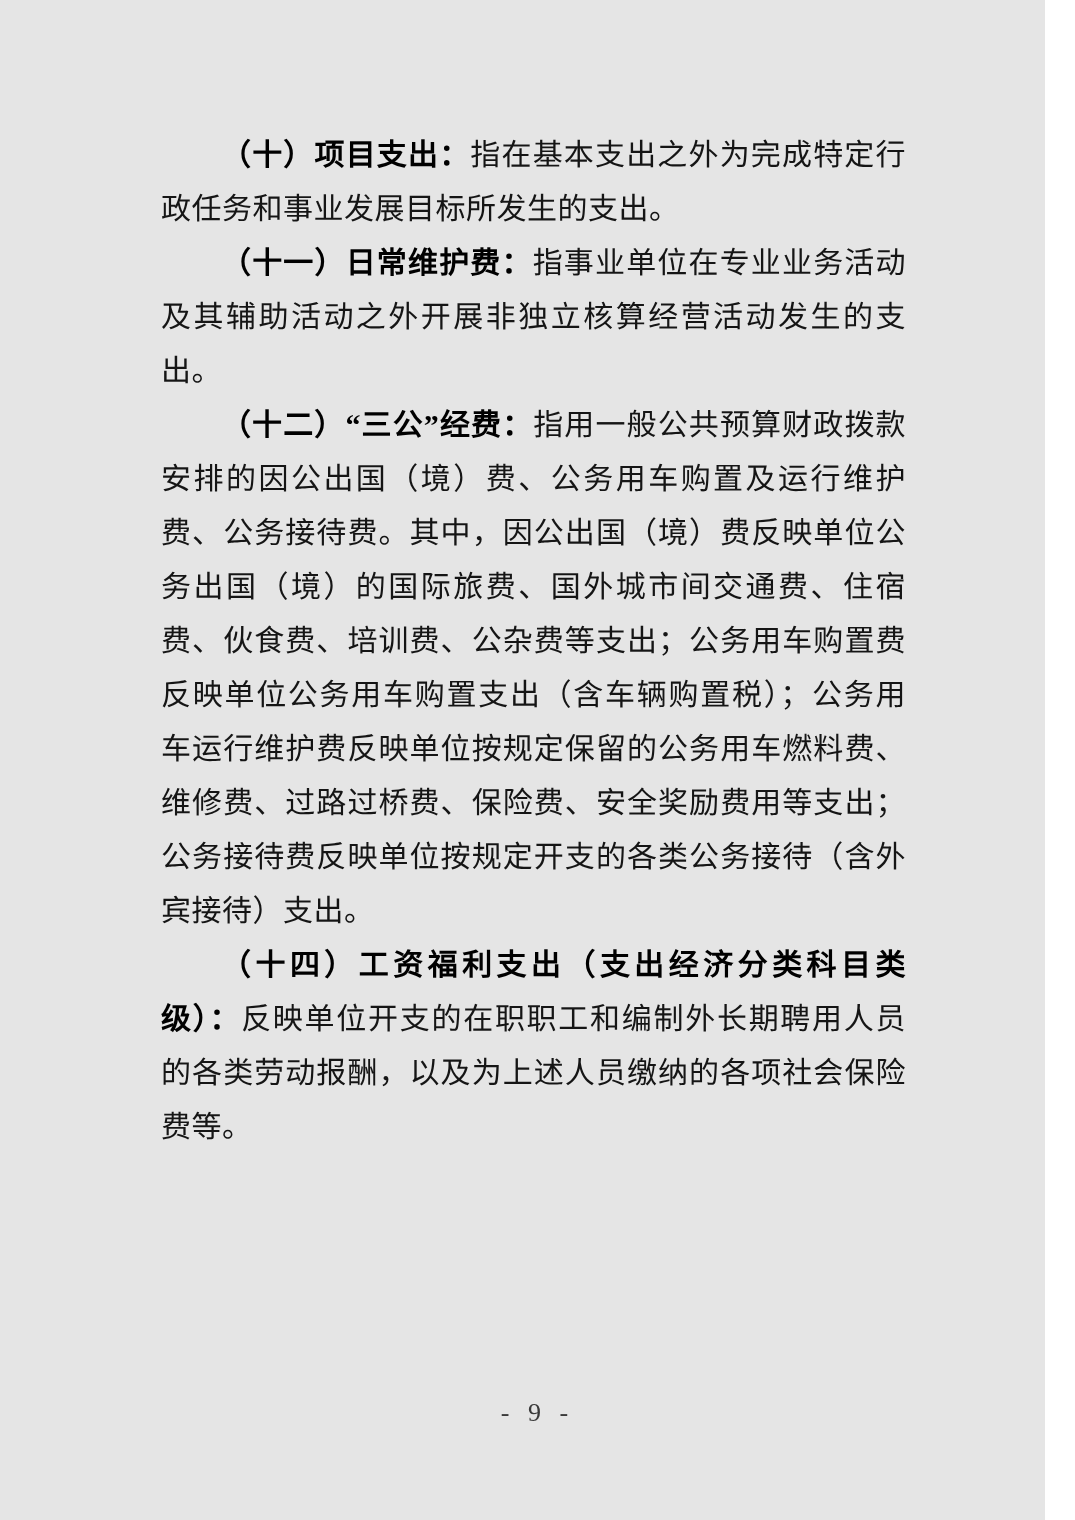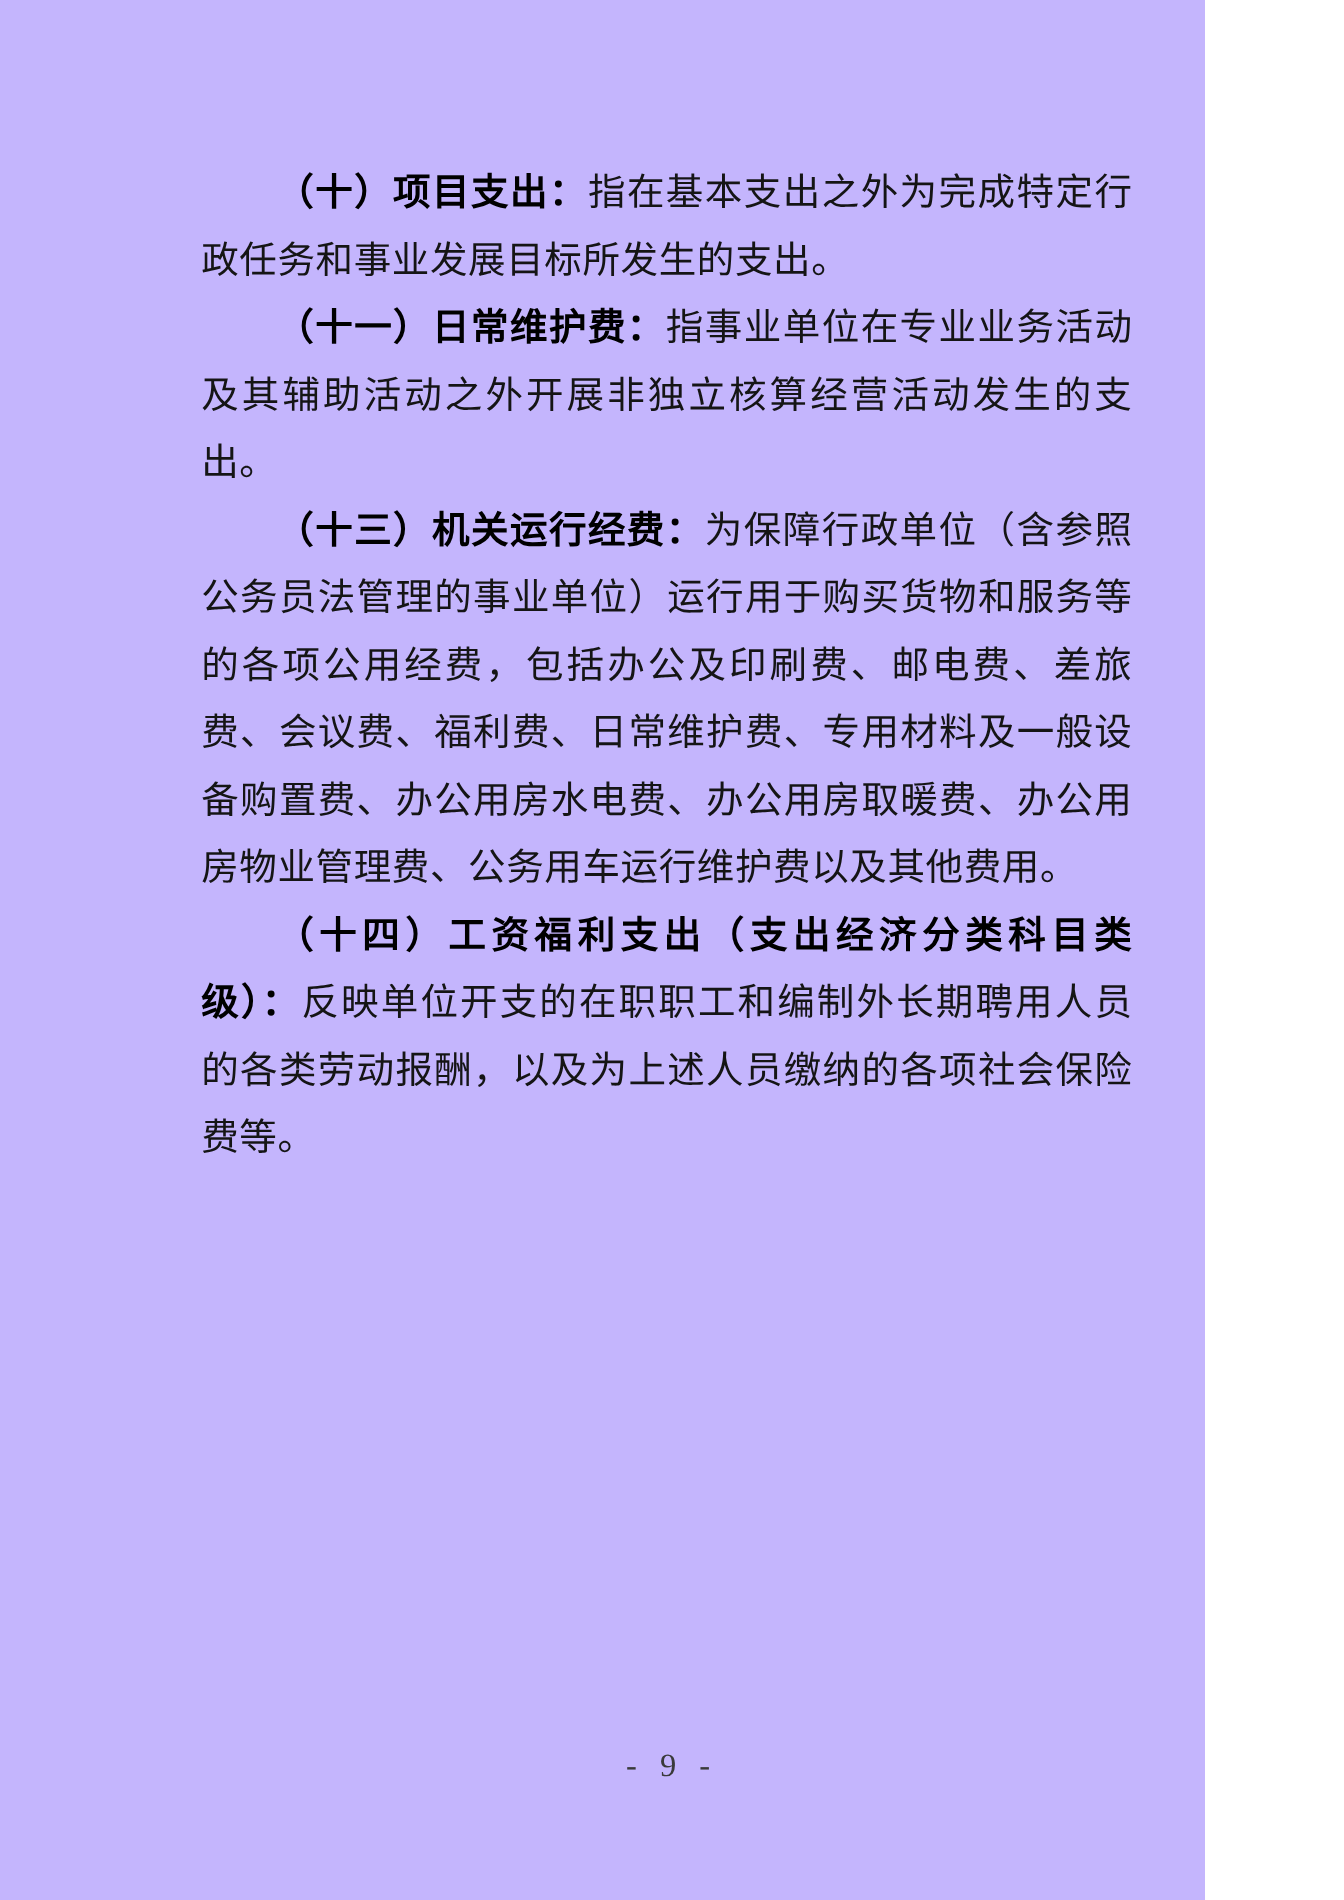--- a/index.html
+++ b/index.html
@@ -7,23 +7,23 @@
 
   html, body {
     width: 1075px;
     height: 1520px;
     background: #ffffff;
     font-family: "Liberation Serif", "DejaVu Serif", serif;
   }
 
   .page {
     position: relative;
-    width: 964px;
+    width: 1045px;
     height: 1520px;
-    background: #c4b5fd;
+    background: #e5e5e5;
     overflow: hidden;
   }
 
   .content {
     position: absolute;
     left: 161px;
     top: 128px;
     width: 745px;
     color: #151515;
     font-size: 30px;
@@ -66,22 +66,22 @@
 <body>
 
 <div class="page">
 
   <div class="content">
 
     <p><span class="para-label">（十）项目支出：</span><span class="para-text">指在基本支出之外为完成特定行政任务和事业发展目标所发生的支出。</span></p>
 
     <p><span class="para-label">（十一）日常维护费：</span><span class="para-text">指事业单位在专业业务活动及其辅助活动之外开展非独立核算经营活动发生的支出。</span></p>
 
+    <p><span class="para-label">（十二）“三公”经费：</span><span class="para-text">指用一般公共预算财政拨款安排的因公出国（境）费、公务用车购置及运行维护费、公务接待费。其中，因公出国（境）费反映单位公务出国（境）的国际旅费、国外城市间交通费、住宿费、伙食费、培训费、公杂费等支出；公务用车购置费反映单位公务用车购置支出（含车辆购置税）；公务用车运行维护费反映单位按规定保留的公务用车燃料费、维修费、过路过桥费、保险费、安全奖励费用等支出；公务接待费反映单位按规定开支的各类公务接待（含外宾接待）支出。</span></p>
 
-    <p><span class="para-label">（十三）机关运行经费：</span><span class="para-text">为保障行政单位（含参照公务员法管理的事业单位）运行用于购买货物和服务等的各项公用经费，包括办公及印刷费、邮电费、差旅费、会议费、福利费、日常维护费、专用材料及一般设备购置费、办公用房水电费、办公用房取暖费、办公用房物业管理费、公务用车运行维护费以及其他费用。</span></p>
 
     <p><span class="para-label">（十四）工资福利支出（支出经济分类科目类级）：</span><span class="para-text">反映单位开支的在职职工和编制外长期聘用人员的各类劳动报酬，以及为上述人员缴纳的各项社会保险费等。</span></p>
 
   </div>
 
   <div class="footer">
     <span class="page-number">- 9 -</span>
   </div>
 
 </div>

